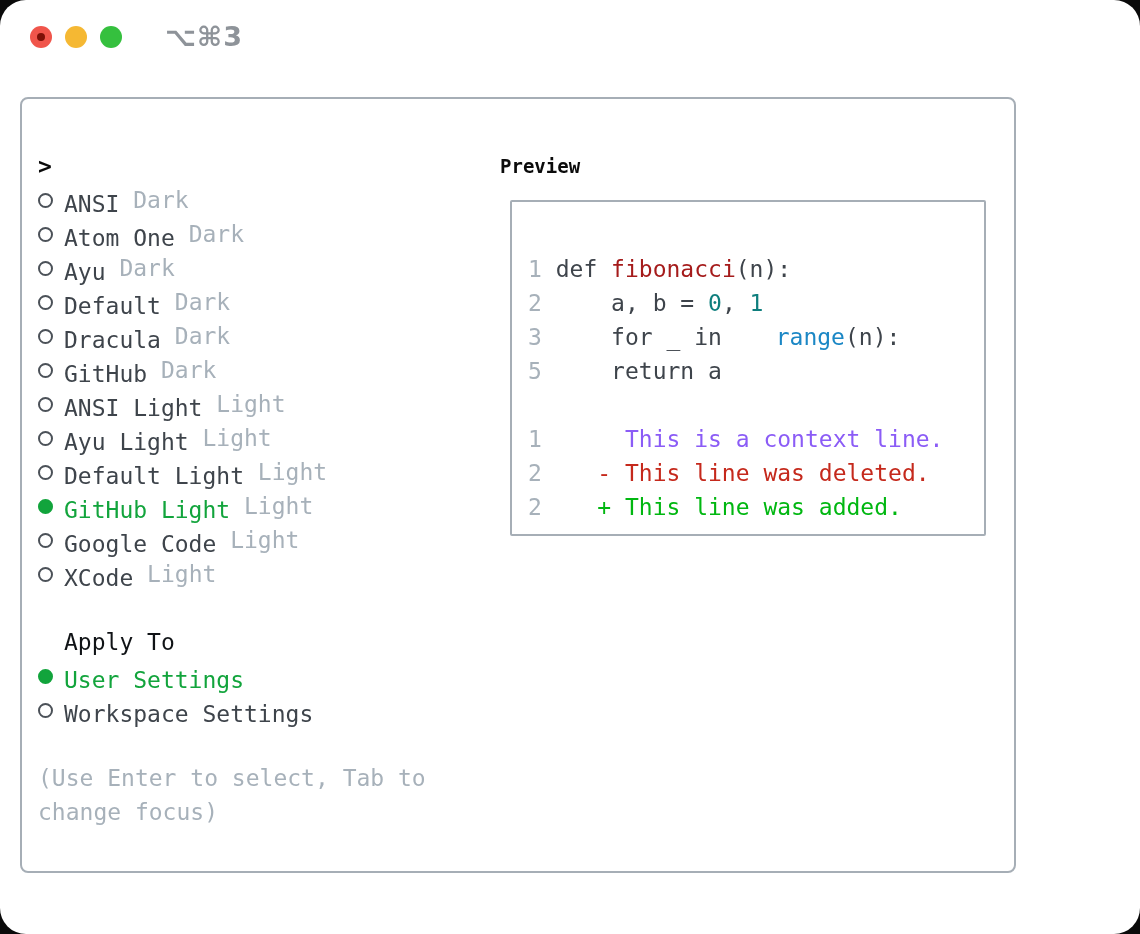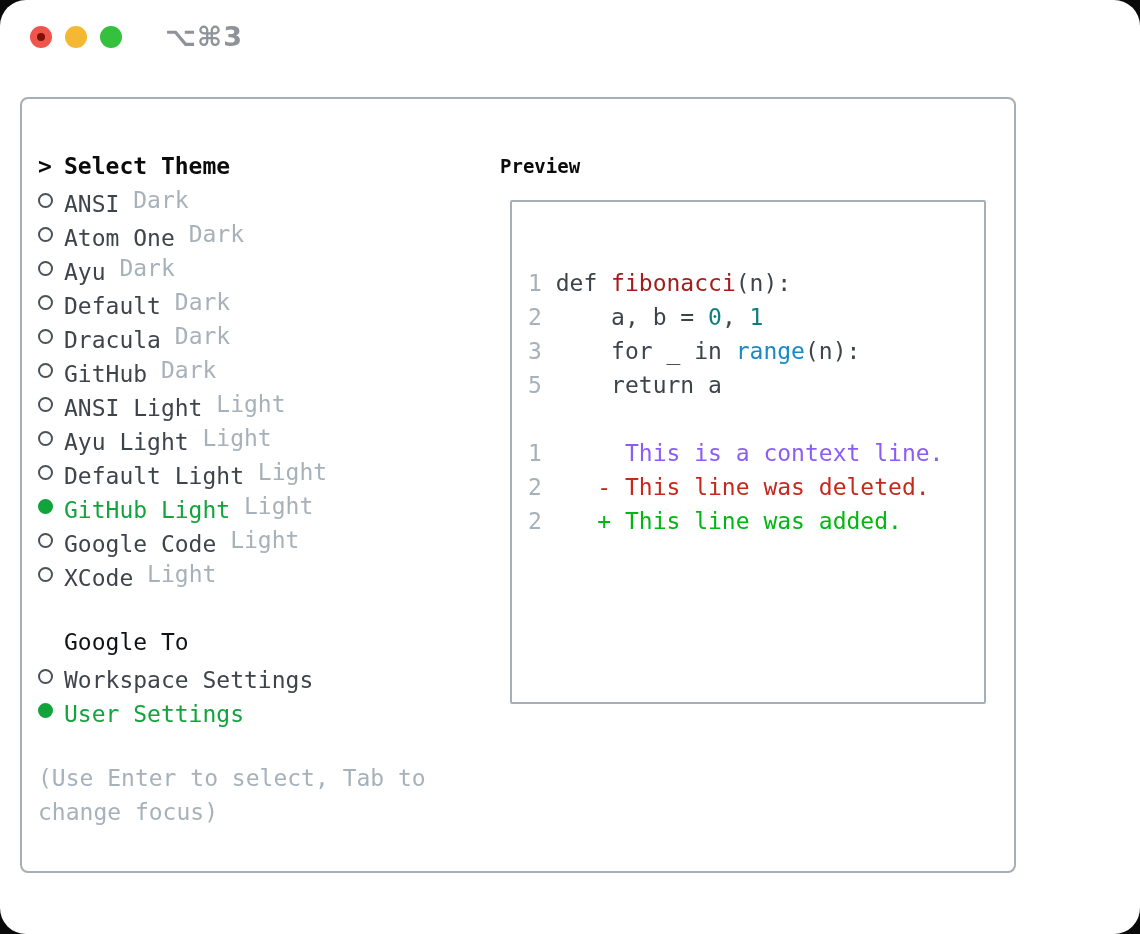--- a/index.html
+++ b/index.html
@@ -46,30 +46,30 @@
   .tname { white-space: pre; margin-top: 8px; }
   .sel .tname { color: var(--accent-green); }
   .tvariant { white-space: pre; color: #a7b1ba; }
   .apply-hdr { padding-left: 26px; color: #101316; }
   .spacer { height: 34px; }
   .hint { width: 400px; font-size: 23px; line-height: 34px; color: #a7b1ba; }
 
   
   .preview-title { height: 34px; line-height: 34px; font-size: 19px; font-weight: bold; color: #0b0b0b; }
   .preview-box {
-    margin-left: 10px; margin-top: 17px; width: 476px; height: 504px;
+    margin-left: 10px; margin-top: 17px; width: 476px; height: 336px;
     border: 2px solid #a6aeb6; border-radius: 2px; box-sizing: border-box;
-    padding: 64px 0 0 16px; background: #ffffff;
+    padding: 50px 0 0 16px; background: #ffffff;
   }
   .pline { height: 34px; line-height: 34px; font-size: 23px; white-space: pre; }
   .tok-ln   { color: #a7b1ba; }
   .tok-code { color: #3e444b; }
   .tok-fn   { color: var(--syn-red); }
   .tok-lit  { color: var(--syn-teal); }
-  .tok-blue { color: var(--syn-blue); }
+  .tok-blue { color: var(--syn-blue); margin-left: 40px; }
   .tok-ctx  { color: #8b5cf6; }
   .tok-del  { color: var(--diff-del); margin-top: 24px; }
   .tok-add  { color: var(--diff-add); }
 </style>
 </head>
 <body>
 
 <div class="window">
 
   <div class="titlebar">
@@ -77,21 +77,20 @@
     <div class="light yellow"></div>
     <div class="light green"></div>
     <div class="win-title">⌥⌘3</div>
   </div>
 
   <div class="panel">
 
     <div class="left-col">
       <div class="row">
         <span class="prompt">&gt;</span>
-        <span class="hdr">Select Theme</span>
       </div>
 
       <div id="theme-list">
           <div class="row">
             <span class="radio"></span>
             <span class="tname">ANSI</span>
             <span class="tvariant"> Dark</span>
           </div>
           <div class="row">
             <span class="radio"></span>
@@ -145,29 +144,29 @@
           </div>
           <div class="row">
             <span class="radio"></span>
             <span class="tname">XCode</span>
             <span class="tvariant"> Light</span>
           </div>
         </div>
 
       <div class="spacer"></div>
 
-      <div class="row apply-hdr">Google To</div>
+      <div class="row apply-hdr">Apply To</div>
       <div id="apply-list">
+          <div class="row sel">
+            <span class="radio on"></span>
+            <span class="tname">User Settings</span>
+          </div>
           <div class="row">
             <span class="radio"></span>
             <span class="tname">Workspace Settings</span>
-          </div>
-          <div class="row sel">
-            <span class="radio on"></span>
-            <span class="tname">User Settings</span>
           </div>
         </div>
 
       <div class="spacer"></div>
 
       <div class="hint">(Use Enter to select, Tab to change focus)</div>
     </div>
 
     <div class="right-col">
       <div class="preview-title">Preview</div>

